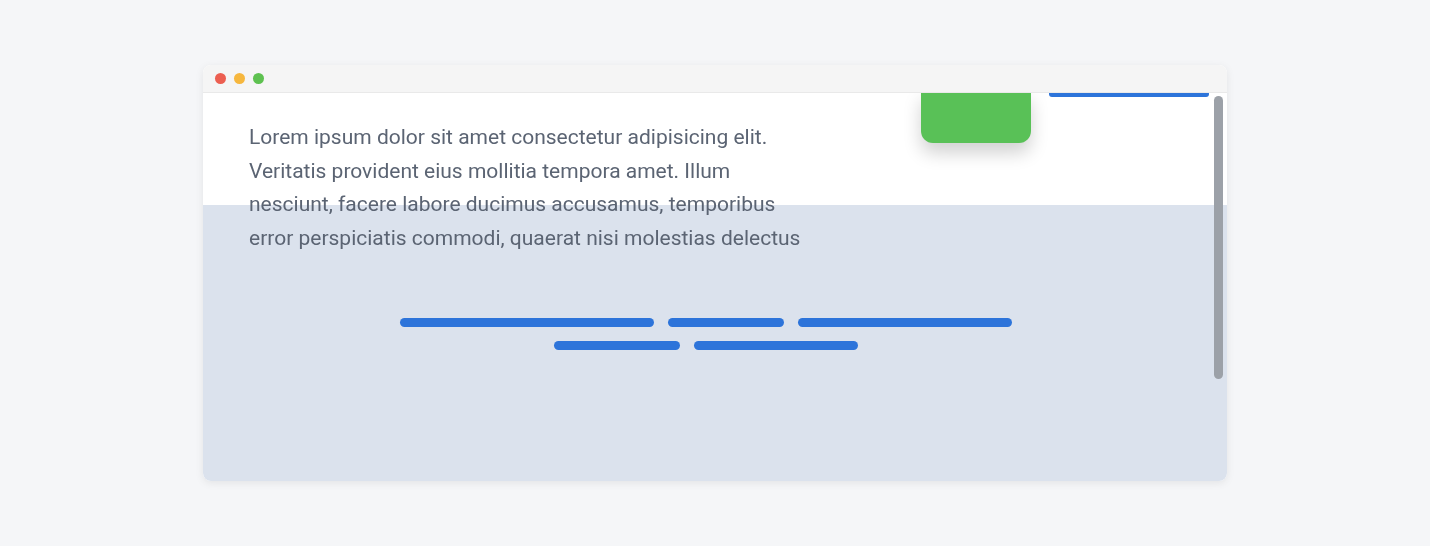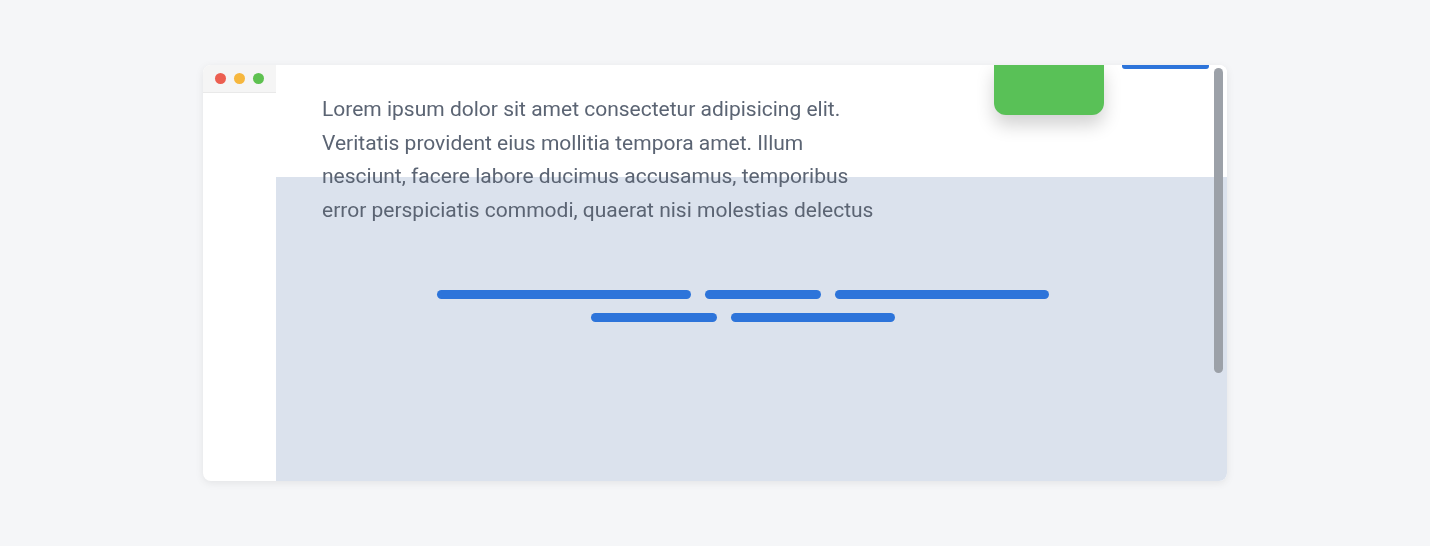--- a/index.html
+++ b/index.html
@@ -20,21 +20,21 @@
     
     .window {
       width: 1024px;
       height: 416px;
       background: #ffffff;
       border-radius: 8px;
       overflow: hidden;
       box-shadow: 0 2px 8px rgba(0,0,0,0.08);
       position: relative;
       display: flex;
-      flex-direction: row;
+      flex-direction: column;
     }
     
     .titlebar {
       height: 28px;
       background: #f5f5f5;
       border-bottom: 1px solid #e9e9e9;
       display: flex;
       align-items: center;
       padding: 0 12px;
       flex-shrink: 0;

